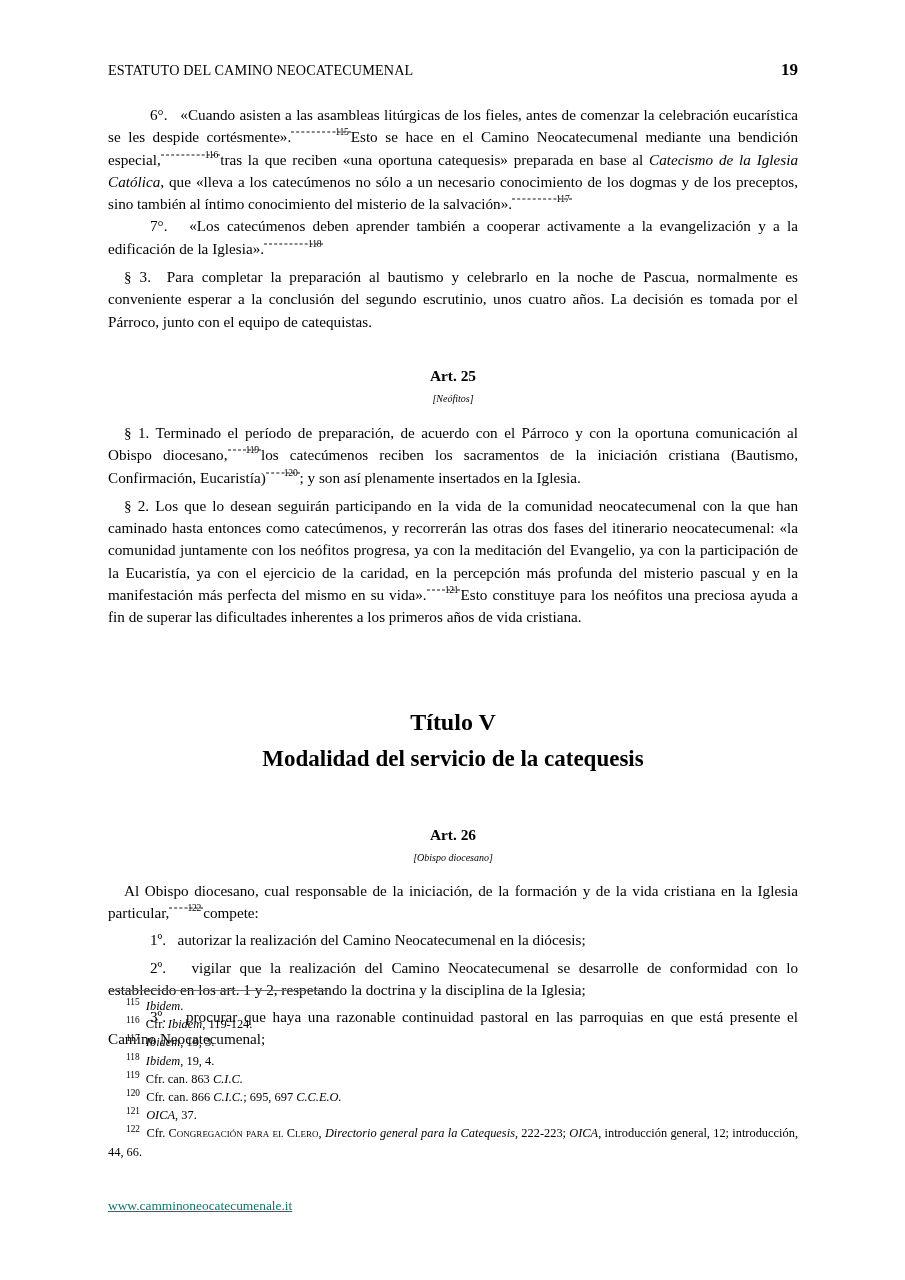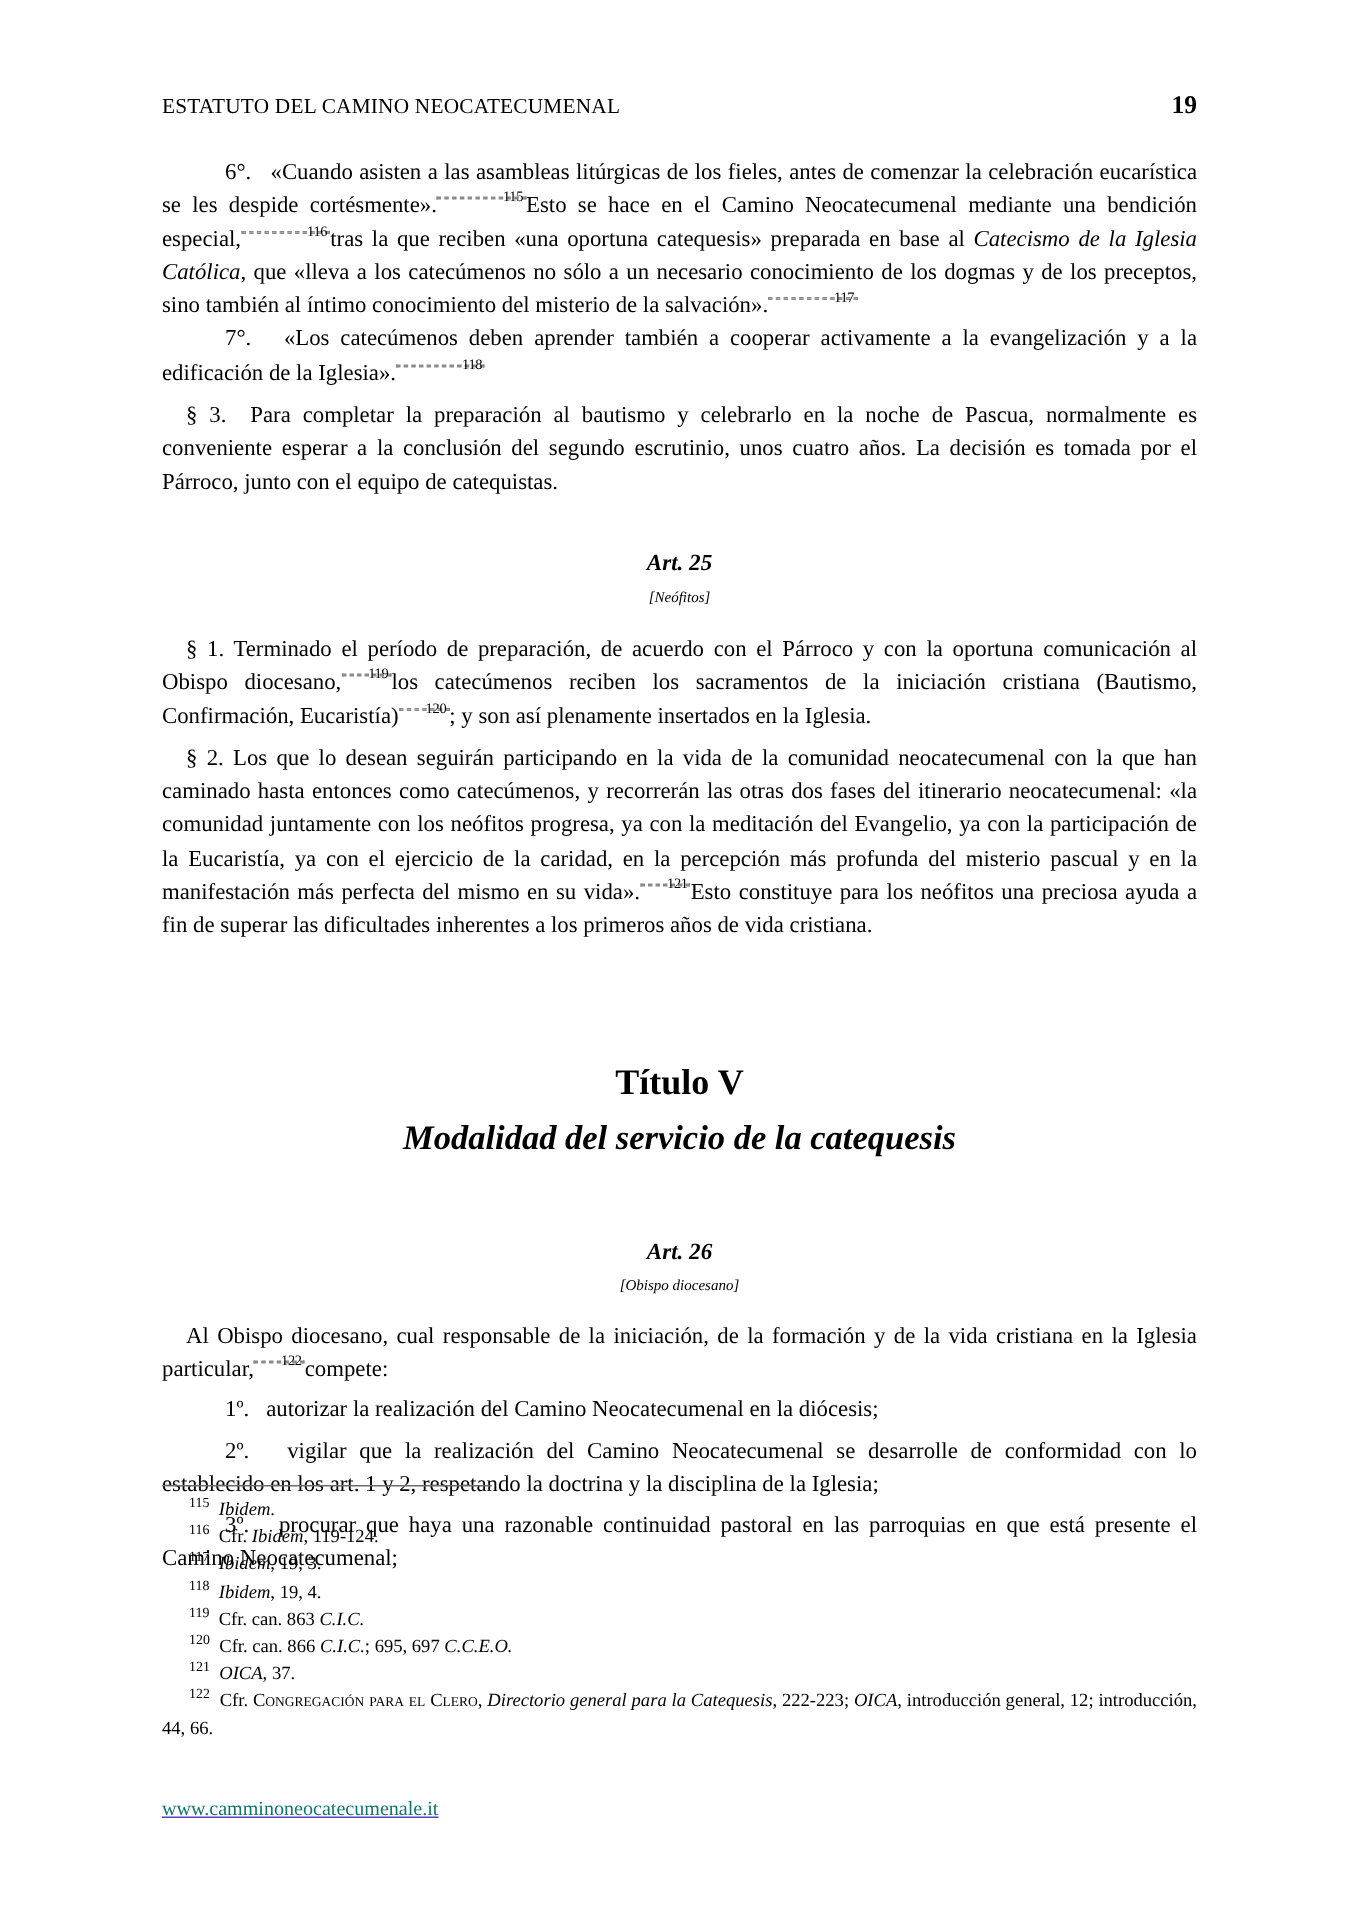--- a/index.html
+++ b/index.html
@@ -85,38 +85,36 @@
     color: #000;
     letter-spacing: -0.2px;
   }
 
   
   .art-heading {
     text-align: center;
     font-weight: 700;
     font-size: 15.4px;
     margin: 0;
-    font-style: italic;
   }
   .art-subtitle {
     text-align: center;
     font-style: italic;
     font-size: 10px;
     margin: 0;
   }
   .titulo-main {
     text-align: center;
     font-weight: 700;
     font-size: 24px;
     margin: 0;
   }
   .titulo-sub {
     text-align: center;
     font-weight: 700;
-    font-style: italic;
     font-size: 23px;
     margin: 0;
   }
 
   
   .footnotes {
     position: absolute;
     left: 108px;
     top: 990px;
     width: 690px;

